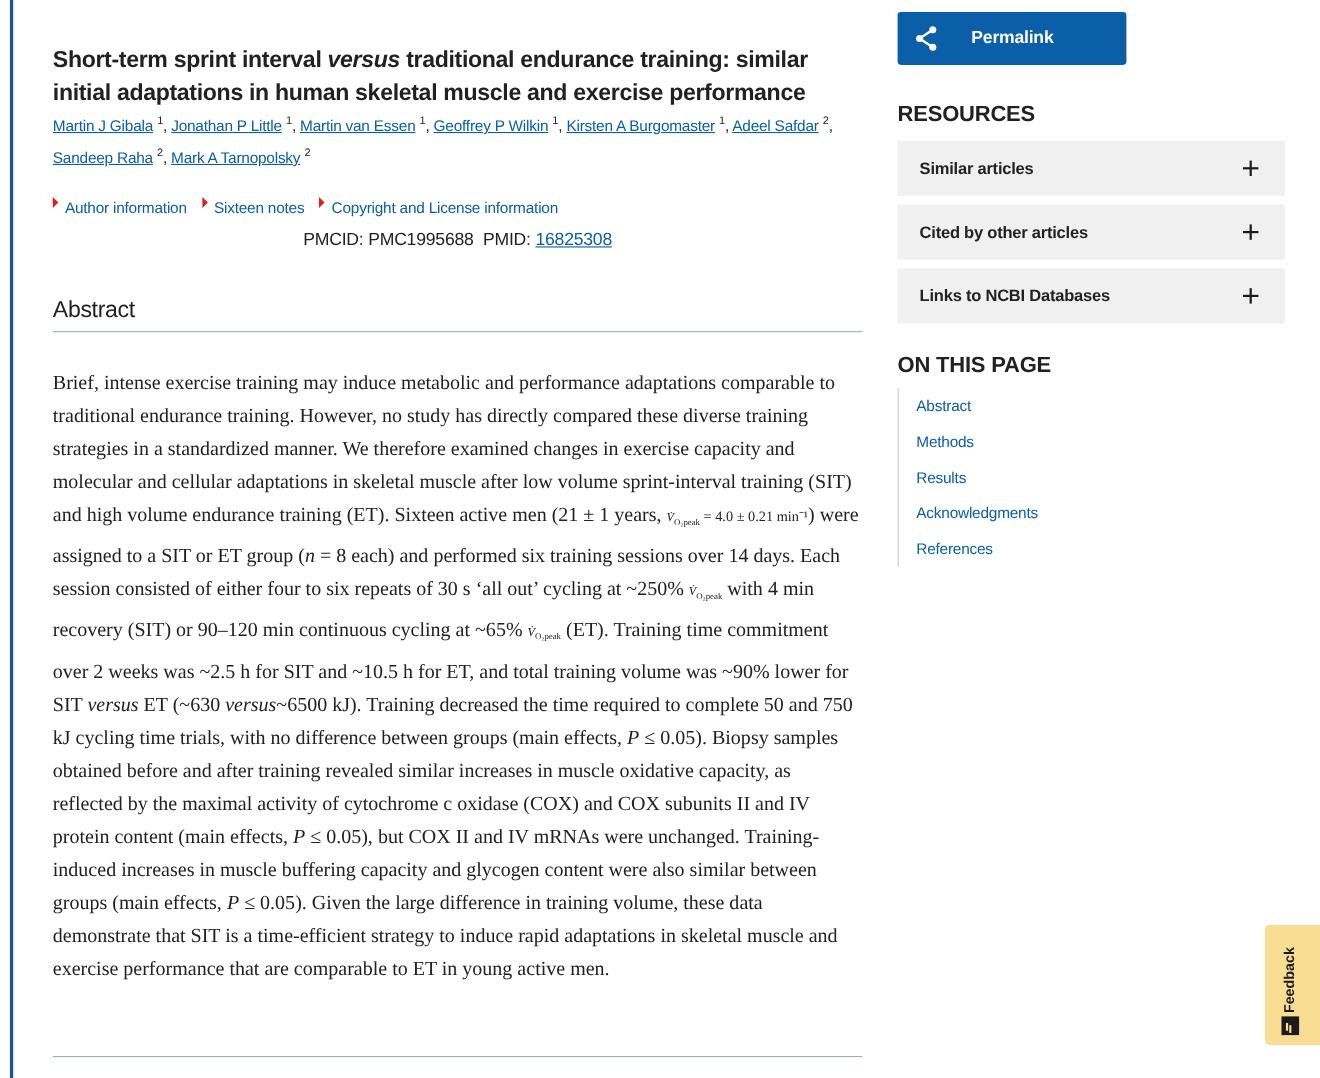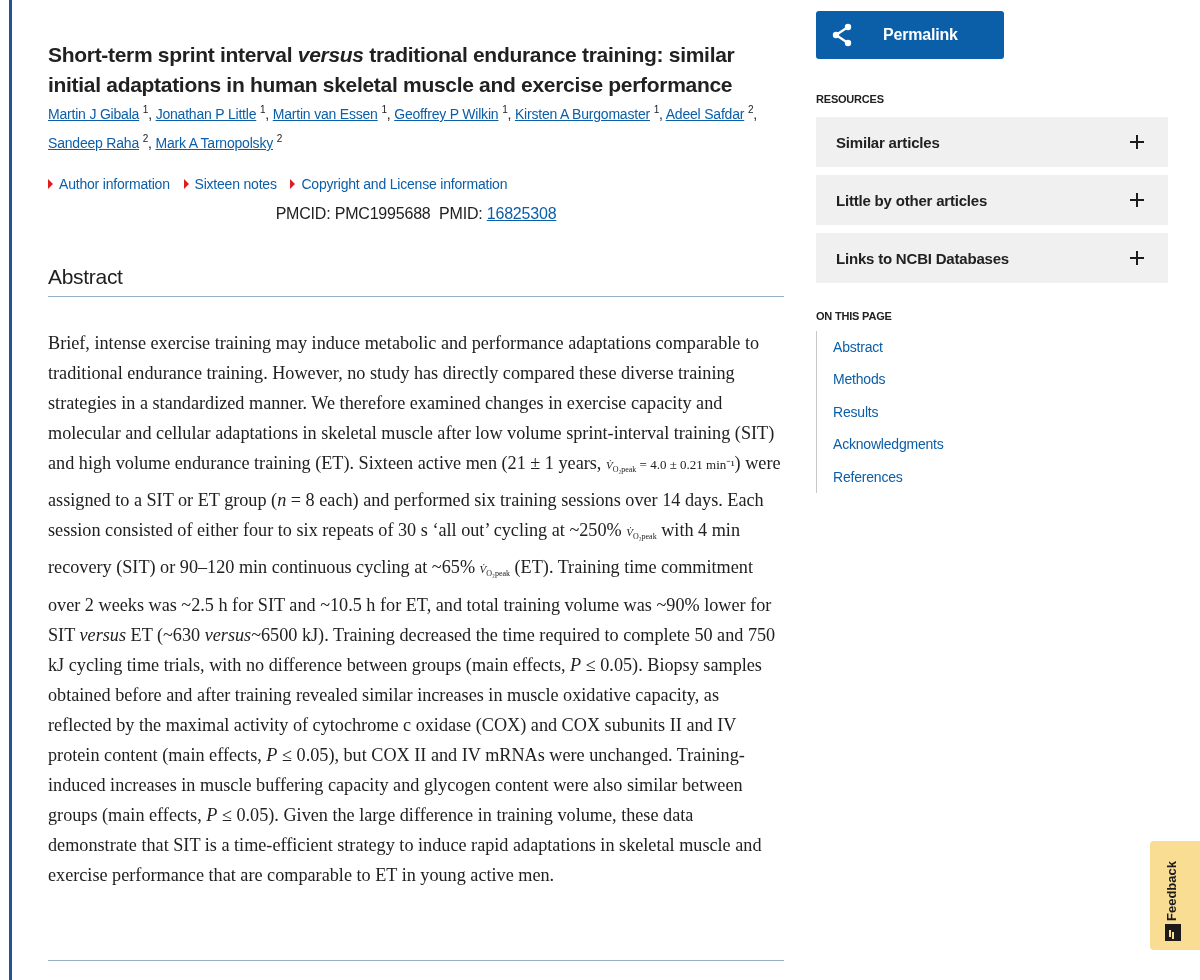--- a/index.html
+++ b/index.html
@@ -15,21 +15,21 @@
       font-weight: 700; font-size: 21px; line-height: 30px;
       color: #212121; letter-spacing: -0.3px;
     }
     .title em { font-style: italic; }
 
     .authors { font-size: 14px; line-height: 29px; color: #212121; letter-spacing: -0.2px; }
     .authors a { color: #0b5ea8; text-decoration: underline; }
     .authors sup { font-size: 10px; vertical-align: 6px; line-height: 0; }
 
     .meta-links { margin-top: 16px; font-size: 14px; line-height: 20px; letter-spacing: -0.2px; }
-    .meta-link { color: #0b5ea8; margin-right: 10px; cursor: pointer; display: inline-flex; align-items: center; }
+    .meta-link { color: #0b5ea8; margin-right: 10px; cursor: pointer; display: inline-flex; }
     .caret { width: 0; height: 0; border-top: 5px solid transparent; border-bottom: 5px solid transparent; border-left: 5px solid #e21d1d; margin-right: 6px; display: inline-block; }
 
     .ids { margin-top: 10px; font-size: 16px; line-height: 20px; color: #212121; letter-spacing: -0.2px; text-align: center; }
     .ids a { color: #0b5ea8; text-decoration: underline; }
 
     .section-head { margin-top: 38px; font-size: 21px; line-height: 30px; font-weight: 400; color: #212121; padding-bottom: 4px; border-bottom: 1px solid #97b0c5; letter-spacing: -0.3px; }
 
     .abstract {
       margin-top: 31px;
       font-family: "Liberation Serif", serif;
@@ -38,27 +38,27 @@
     .abstract em { font-style: italic; }
     .vo2 { font-size: 11px; font-style: italic; }
     .vo2 sub { font-size: 8px; font-style: normal; }
     .math-small { font-size: 13px; }
 
     .bottom-rule { position: absolute; left: 48px; top: 960px; width: 736px; height: 1px; background: #97b0c5; }
 
     
     .sidebar { position: absolute; left: 816px; top: 11px; width: 352px; }
     .permalink {
-      width: 188px; height: 48px; background: #0b5ea8; border-radius: 3px;
+      width: 208px; height: 48px; background: #0b5ea8; border-radius: 3px;
       display: flex; align-items: center; color: #fff; cursor: pointer;
     }
     .permalink .share { width: 40px; display: flex; justify-content: center; margin-left: 6px; }
     .permalink .label { font-weight: 700; font-size: 16px; margin-left: 21px; letter-spacing: -0.2px; }
 
-    .side-head { font-weight: 700; font-size: 11px; color: #212121; letter-spacing: -0.2px; }
+    .side-head { font-weight: 700; font-size: 20px; color: #212121; letter-spacing: -0.2px; }
     .resources-head { margin-top: 34px; }
     .acc { margin-top: 12px; text-align: right; }
     .acc-item {
       height: 50px; background: #f0f0f0; display: flex; align-items: center; justify-content: space-between;
       padding: 0 24px 0 20px; margin-bottom: 8px; cursor: pointer;
     }
     .acc-item .acc-label { font-weight: 700; font-size: 15px; color: #212121; letter-spacing: -0.2px; }
     .plus { position: relative; width: 14px; height: 14px; }
     .plus::before, .plus::after { content: ""; position: absolute; background: #1b1b1b; }
     .plus::before { left: 0; top: 6px; width: 14px; height: 2px; }
@@ -140,21 +140,21 @@
     <span class="label">Permalink</span>
   </div>
 
   <div class="side-head resources-head">RESOURCES</div>
   <div class="acc">
     <div class="acc-item">
       <span class="acc-label">Similar articles</span>
       <span class="plus"></span>
     </div>
     <div class="acc-item">
-      <span class="acc-label">Little by other articles</span>
+      <span class="acc-label">Cited by other articles</span>
       <span class="plus"></span>
     </div>
     <div class="acc-item">
       <span class="acc-label">Links to NCBI Databases</span>
       <span class="plus"></span>
     </div>
   </div>
 
   <div class="side-head onpage-head">ON THIS PAGE</div>
   <nav class="toc">

